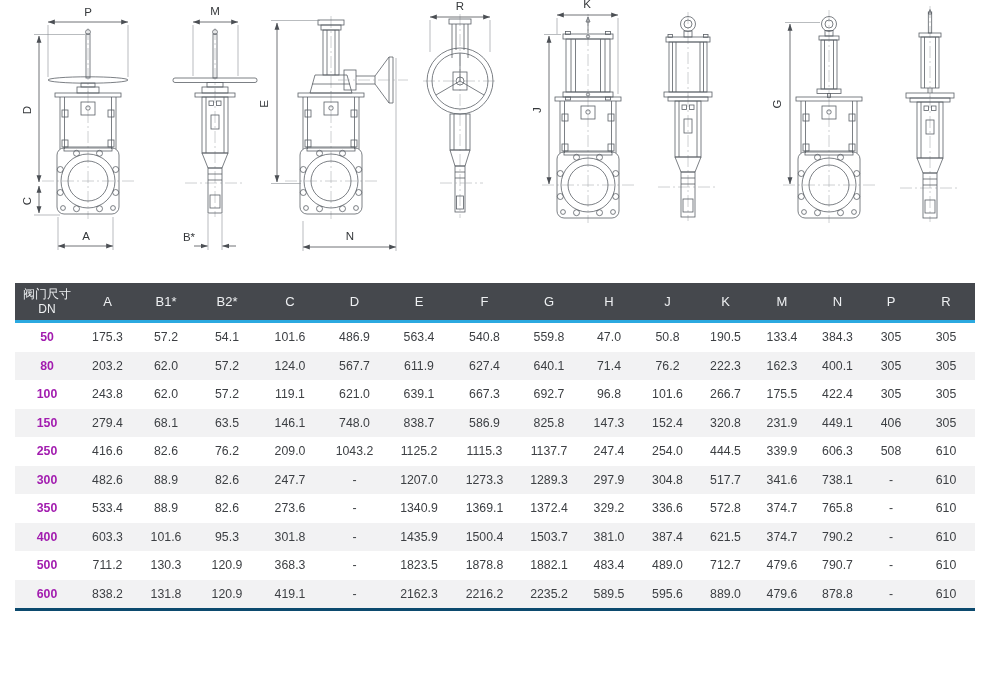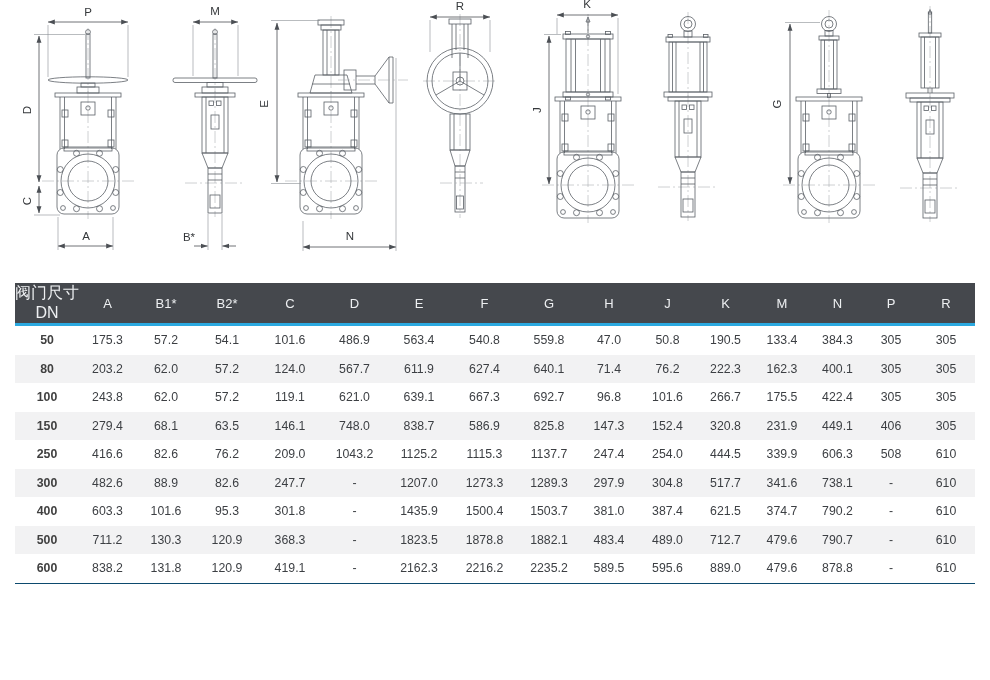--- a/index.html
+++ b/index.html
@@ -24,28 +24,28 @@
   
   table.dims{
     border-collapse:collapse;table-layout:fixed;
     width:960px;margin:0 15px;
   }
   table.dims thead th{
     background:#45484d;color:#eef0f2;font-weight:normal;
     font-size:13px;height:37px;text-align:center;vertical-align:middle;
     border-bottom:3px solid #2ba9e0;padding:0;
   }
-  table.dims thead th.dn-h{font-size:16px;line-height:1.25;}
+  table.dims thead th.dn-h{font-size:12px;line-height:1.25;}
   table.dims tbody td{
     height:28.5px;padding:0;text-align:center;vertical-align:middle;
     font-size:12.3px;color:#3c3f43;
   }
   table.dims tbody tr:nth-child(even){background:#f2f2f3;}
-  table.dims tbody tr:last-child td{border-bottom:1px solid #0c4a6e;}
-  table.dims td.dn{font-weight:bold;color:#404040;}
+  table.dims tbody tr:last-child td{border-bottom:3px solid #0c4a6e;}
+  table.dims td.dn{font-weight:bold;color:#a21caf;}
 </style>
 </head>
 <body>
 
 <div class="drawings-wrap">
 <svg width="990" height="283" viewBox="0 0 990 283">
   <defs>
     <marker id="ah" viewBox="0 0 10 10" refX="9.5" refY="5" markerWidth="9" markerHeight="9" orient="auto-start-reverse">
       <path d="M0,1.6 L10,5 L0,8.4 z" fill="#4b4f54"></path>
     </marker>
@@ -424,20 +424,38 @@
         <td>1289.3</td>
         <td>297.9</td>
         <td>304.8</td>
         <td>517.7</td>
         <td>341.6</td>
         <td>738.1</td>
         <td>-</td>
         <td>610</td>
       </tr>
       <tr>
+        <td class="dn">350</td>
+        <td>533.4</td>
+        <td>88.9</td>
+        <td>82.6</td>
+        <td>273.6</td>
+        <td>-</td>
+        <td>1340.9</td>
+        <td>1369.1</td>
+        <td>1372.4</td>
+        <td>329.2</td>
+        <td>336.6</td>
+        <td>572.8</td>
+        <td>374.7</td>
+        <td>765.8</td>
+        <td>-</td>
+        <td>610</td>
+      </tr>
+      <tr>
         <td class="dn">400</td>
         <td>603.3</td>
         <td>101.6</td>
         <td>95.3</td>
         <td>301.8</td>
         <td>-</td>
         <td>1435.9</td>
         <td>1500.4</td>
         <td>1503.7</td>
         <td>381.0</td>

